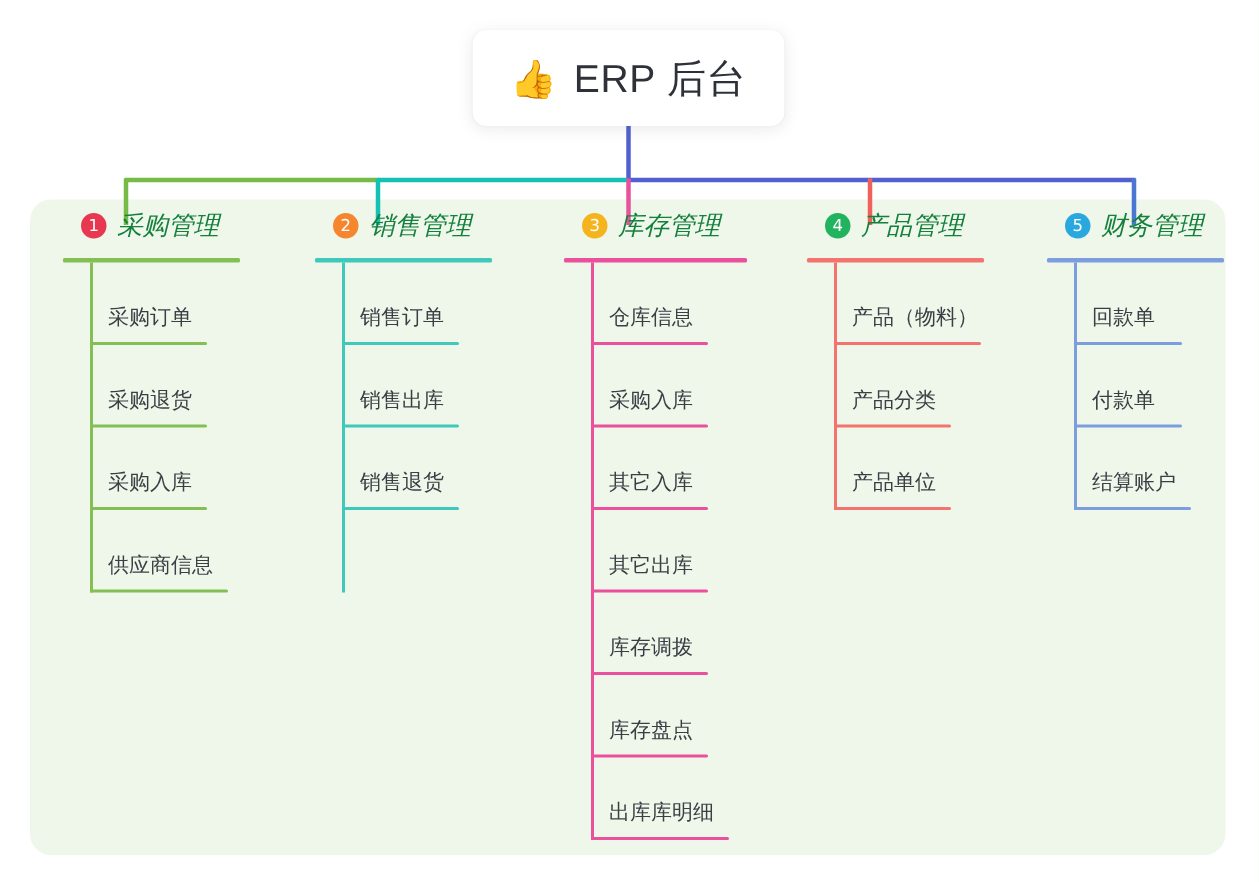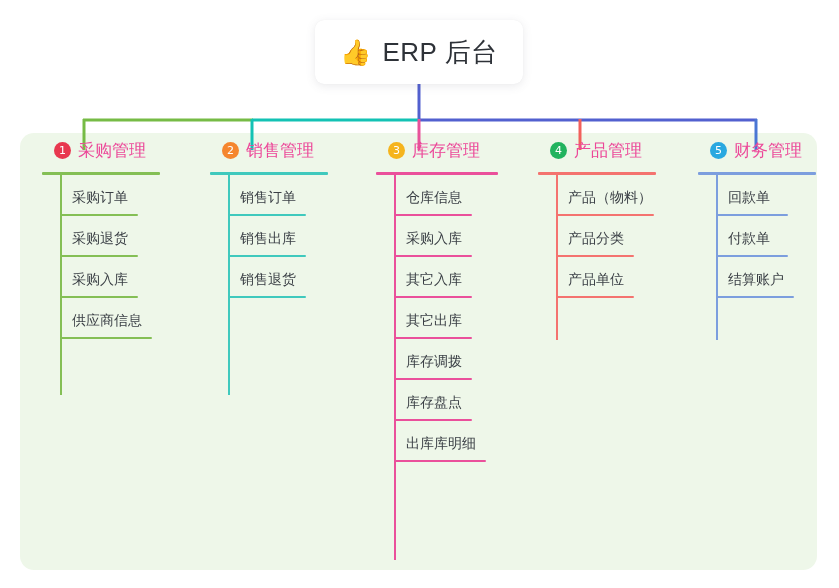--- a/index.html
+++ b/index.html
@@ -99,41 +99,42 @@
     border-radius: 50%;
     color: #ffffff;
     font-size: 11px;
     line-height: 17px;
     text-align: center;
     flex: 0 0 auto;
     font-family: "DejaVu Sans", sans-serif;
   }
   .branch-title {
     font-size: 17px;
-    color: #ec4899;
+    color: #15803d;
     white-space: nowrap;
+    font-style: italic;
   }
   .header-rule {
     height: 3px;
     border-radius: 1px;
     margin-top: 5px;
   }
   .spine {
     position: absolute;
     left: 24px;
     top: 42px;
     width: 2px;
   }
   .leaves {
     position: relative;
     margin-top: 0;
   }
   .leaf {
     position: relative;
-    height: 41px;
+    height: 55px;
     box-sizing: border-box;
   }
   .leaf-label {
     position: absolute;
     left: 36px;
     bottom: 9px;
     font-size: 14px;
     color: #3a3f45;
     white-space: nowrap;
   }

